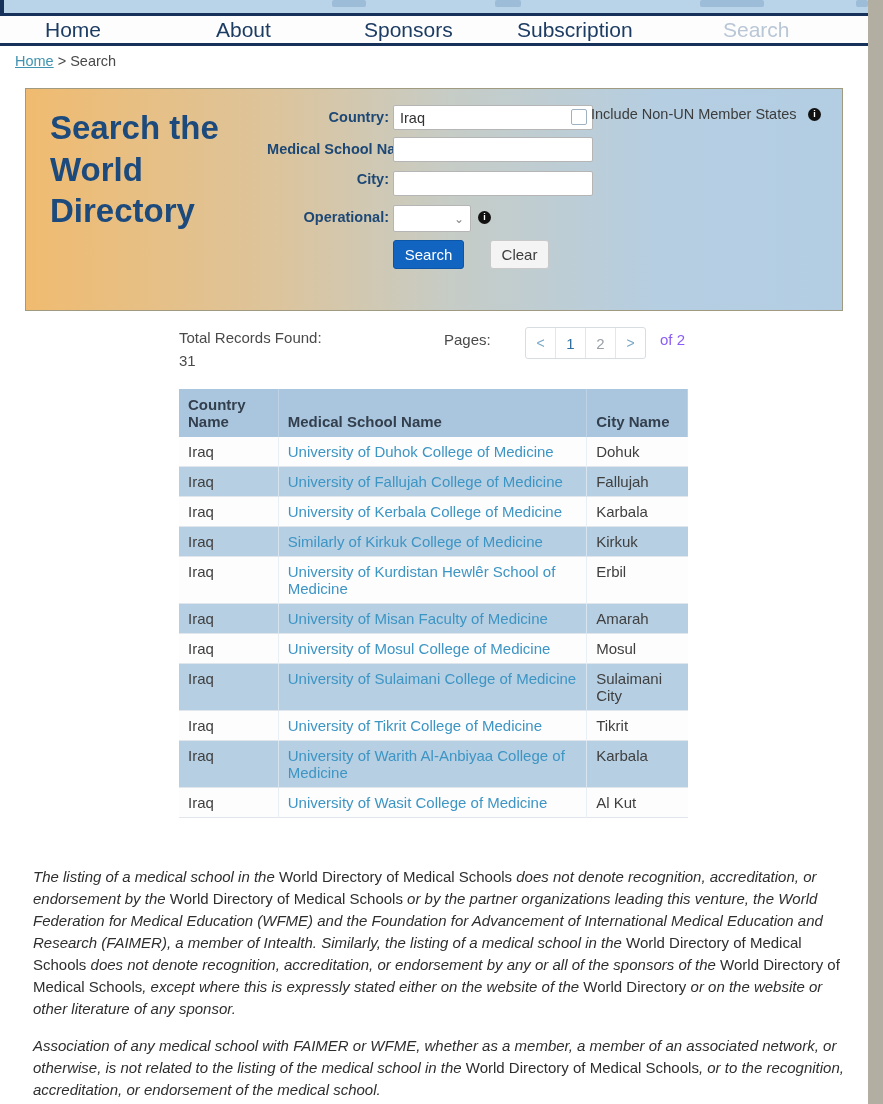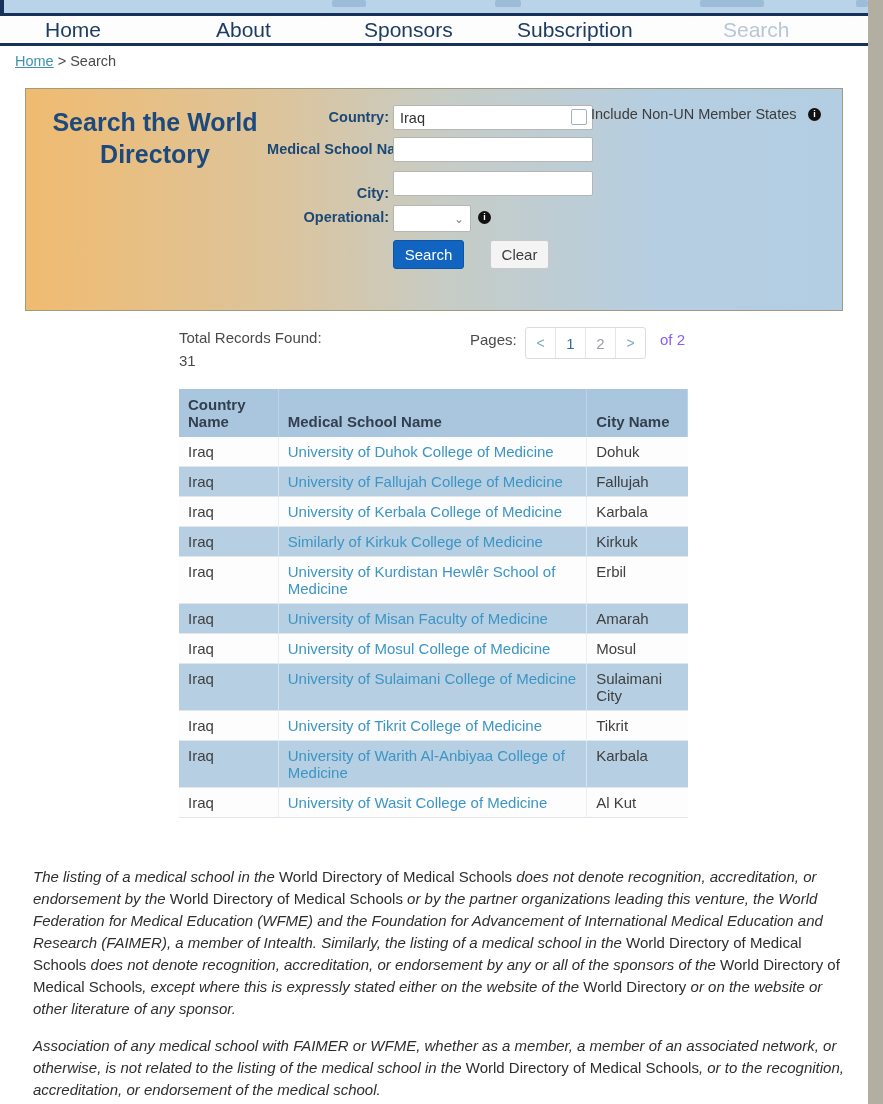--- a/index.html
+++ b/index.html
@@ -21,40 +21,40 @@
 
   
   .breadcrumb{position:absolute;left:15px;top:53px;font-size:14.5px;color:#4a4a4a;}
   .breadcrumb a{color:#3f93b0;text-decoration:underline;cursor:pointer;}
   .breadcrumb .sep{margin:0 4px;}
 
   
   .panel{position:absolute;left:25px;top:88px;width:816px;height:221px;
     background:linear-gradient(90deg,#f0bb70 0%,#ddc49b 30%,#c6ccc6 52%,#b5cee2 78%,#b3cde2 100%);
     border:1px solid #a09a80;}
-  .panel-title{position:absolute;left:24px;top:18px;width:210px;font-size:25px;line-height:1.26;font-weight:bold;color:#1c4a7c;text-align:center;}
+  .panel-title{position:absolute;left:24px;top:18px;width:210px;font-size:33px;line-height:1.26;font-weight:bold;color:#1c4a7c;}
   .f-label{position:absolute;left:150px;width:213px;text-align:right;font-size:14.5px;font-weight:bold;color:#1d4875;z-index:1;}
   .f-label.clip{width:245px;overflow:hidden;}
   .f-input{position:absolute;left:367px;width:186px;height:23px;background:#fff;border:1px solid #b5b5b5;border-radius:2px;
     font-size:14.5px;color:#333;padding:0 6px;z-index:2;font-family:"Liberation Sans",sans-serif;}
   .f-select{position:absolute;left:367px;width:70px;height:25px;background:#fff;border:1px solid #b5b5b5;border-radius:2px;
     z-index:2;color:#888;font-size:12px;display:flex;align-items:center;justify-content:flex-end;padding-right:6px;cursor:pointer;}
   .cb{position:absolute;left:545px;top:20px;width:14px;height:14px;background:#fff;border:1px solid #9fb2c2;border-radius:2px;z-index:2;cursor:pointer;}
   .cb-label{position:absolute;left:565px;top:17px;font-size:14.5px;color:#3c3c3c;z-index:2;}
   .info-icon{display:inline-block;width:13px;height:13px;background:#111;color:#fff;border-radius:50%;
     font-size:9px;font-weight:bold;text-align:center;line-height:13px;vertical-align:middle;}
   .info-abs{position:absolute;z-index:2;}
   .btn{position:absolute;height:27px;border-radius:3px;font-size:15px;display:flex;align-items:center;justify-content:center;cursor:pointer;z-index:2;}
   .btn-search{left:367px;top:151px;width:69px;background:#1164c0;color:#fff;border:1px solid #0d55a6;}
   .btn-clear{left:464px;top:151px;width:57px;background:#f4f4f4;color:#3c3c3c;border:1px solid #c9c9c9;}
 
   
   .total-label{position:absolute;left:179px;top:329px;font-size:15px;color:#4a4a4a;}
   .total-value{position:absolute;left:179px;top:352px;font-size:15px;color:#4a4a4a;}
-  .pages-label{position:absolute;left:470px;top:331px;font-size:15px;color:#4a4a4a;}
+  .pages-label{position:absolute;left:444px;top:331px;font-size:15px;color:#4a4a4a;}
   .pagination{position:absolute;left:525px;top:327px;display:flex;border:1px solid #d8dde2;border-radius:3px;background:#fff;}
   .page-btn{width:29px;height:30px;display:flex;align-items:center;justify-content:center;font-size:14px;
     border-right:1px solid #e3e7ec;cursor:pointer;color:#7aa7c7;}
   .page-btn:last-child{border-right:none;}
   .page-btn.num-current{color:#2f6f9f;font-size:15px;}
   .page-btn.num-other{color:#9aa0a6;font-size:15px;}
   .of-pages{position:absolute;left:660px;top:331px;font-size:15px;color:#8b5cf6;}
 
   
   .results-table{position:absolute;left:179px;top:389px;width:509px;border-collapse:collapse;font-size:15px;}
@@ -108,21 +108,21 @@
     <div class="f-label" style="top:20px;">Country:</div>
     <input class="f-input" style="top: 16px;" value="Iraq">
 
     <span class="cb"></span>
     <span class="cb-label">Include Non-UN Member States</span>
     <span class="info-icon info-abs" style="left:782px;top:19px;">i</span>
 
     <div class="f-label clip" style="top:52px;">Medical School Name:</div>
     <input class="f-input" style="top: 48px;" value="">
 
-    <div class="f-label" style="top:96px;">City:</div>
+    <div class="f-label" style="top:82px;">City:</div>
     <input class="f-input" style="top: 82px;" value="">
 
     <div class="f-label" style="top:120px;">Operational:</div>
     <div class="f-select" style="top:116px;">
         <span>⌄</span>
       </div>
     <span class="info-icon info-abs" style="left:452px;top:122px;">i</span>
 
     <div class="btn btn-search">Search</div>
     <div class="btn btn-clear">Clear</div>

